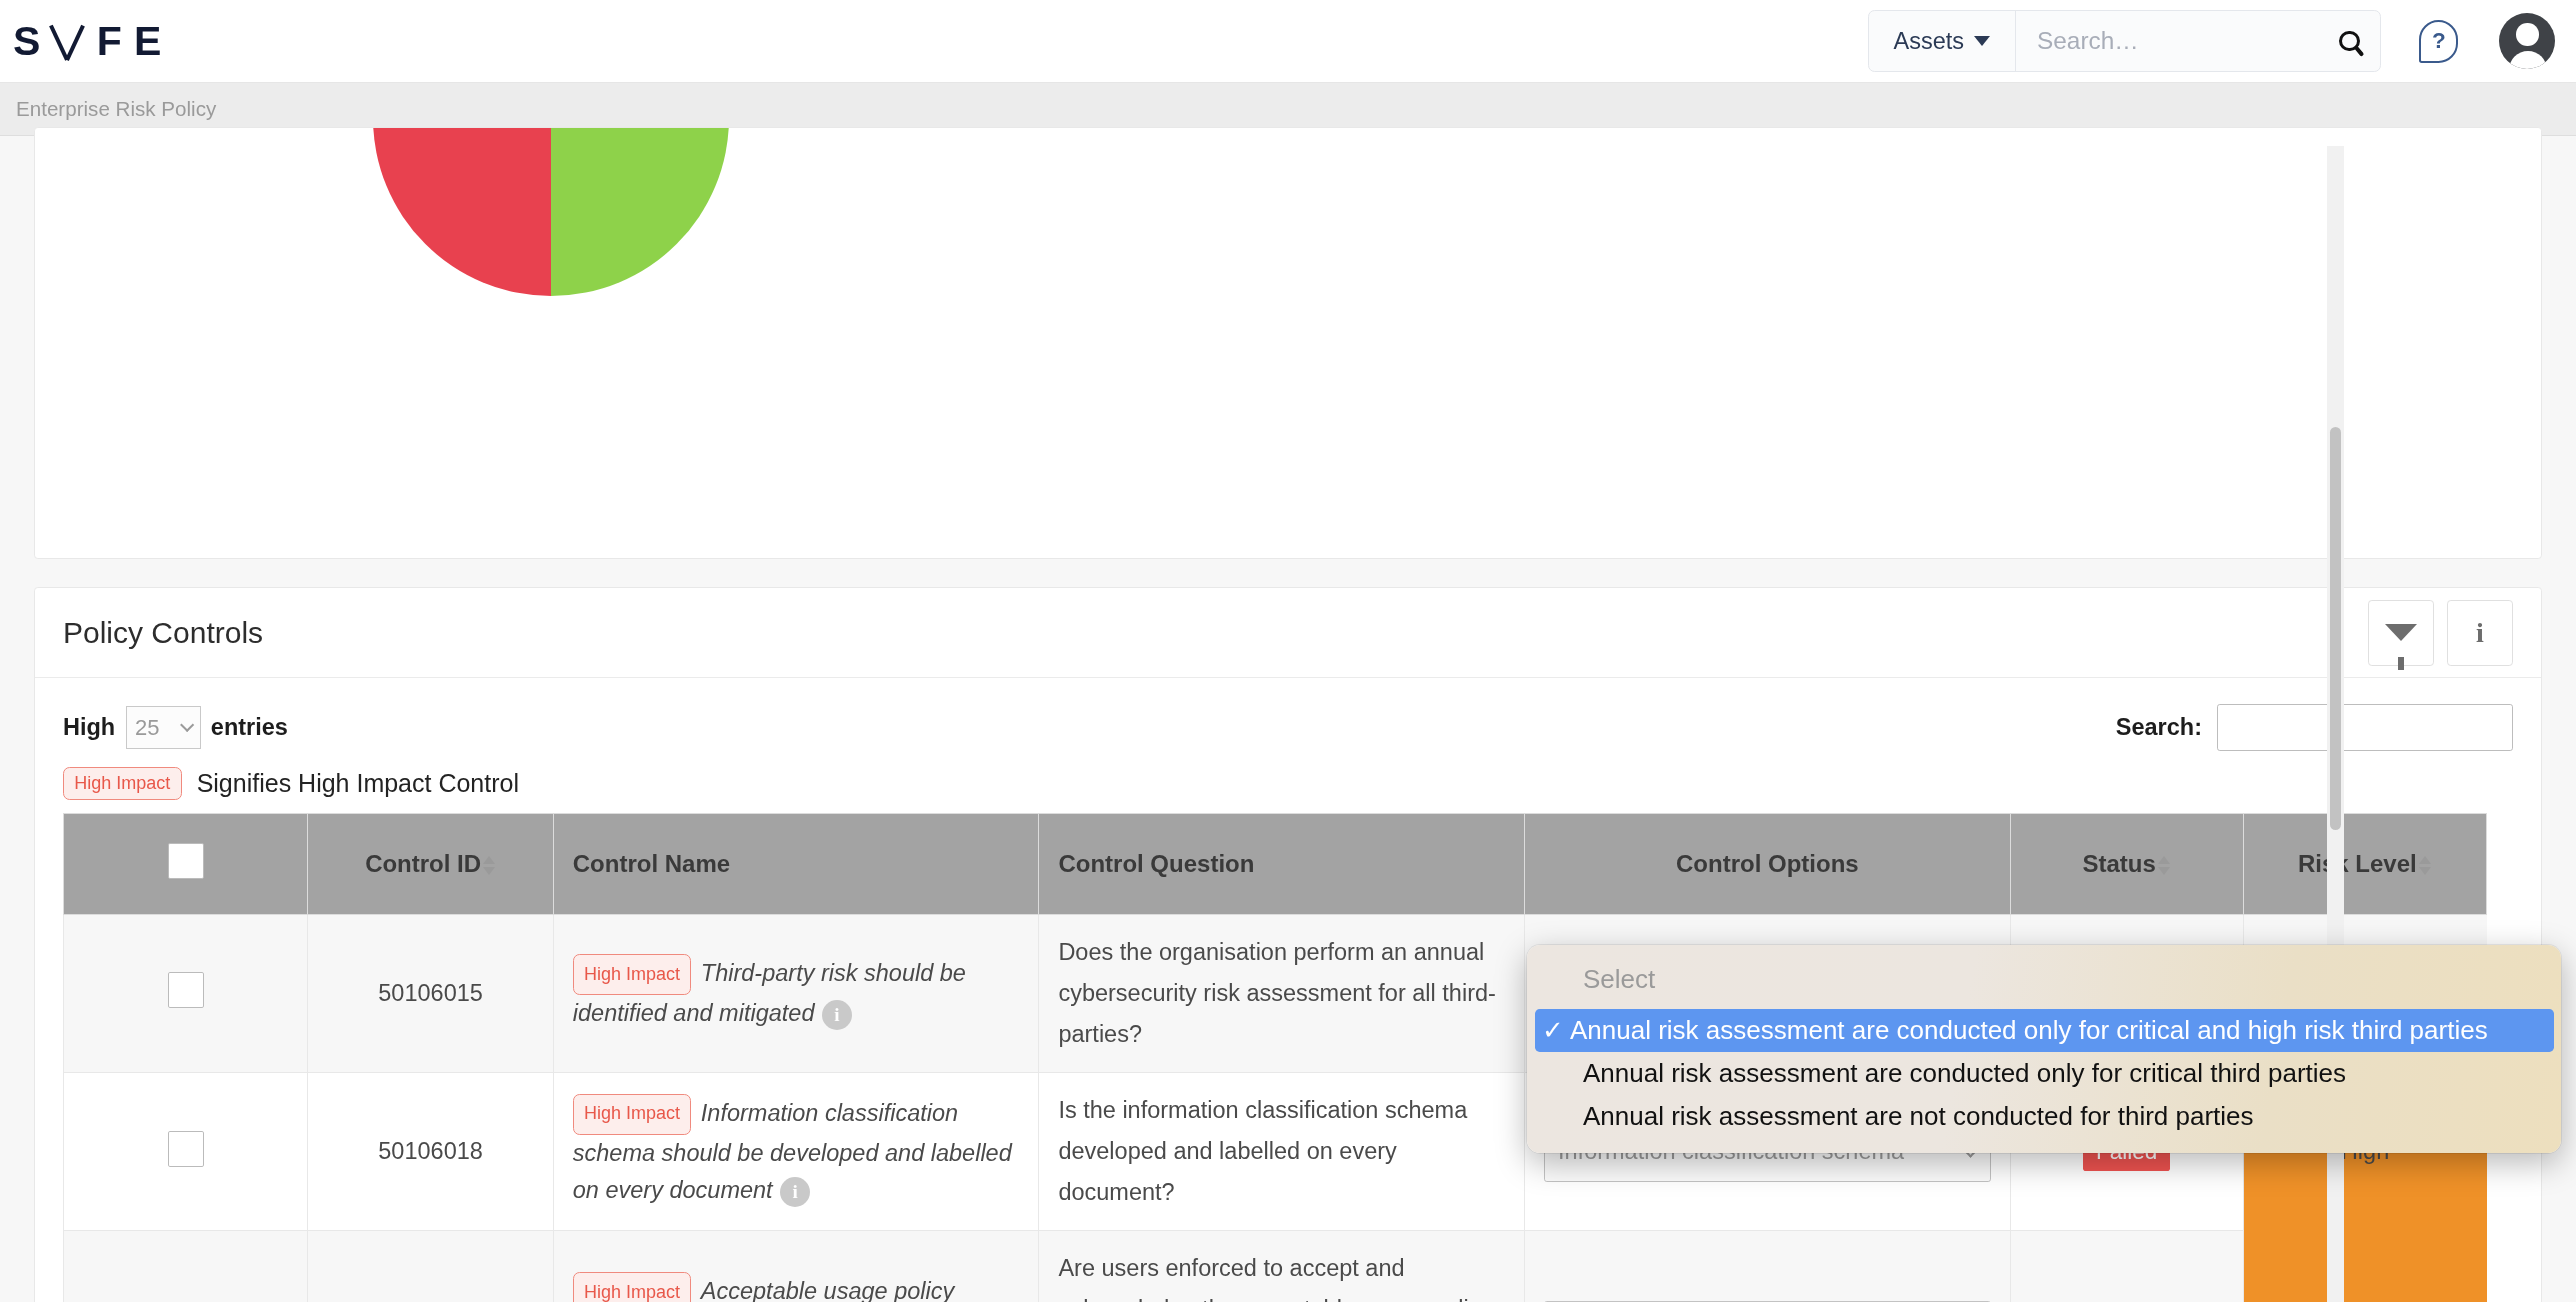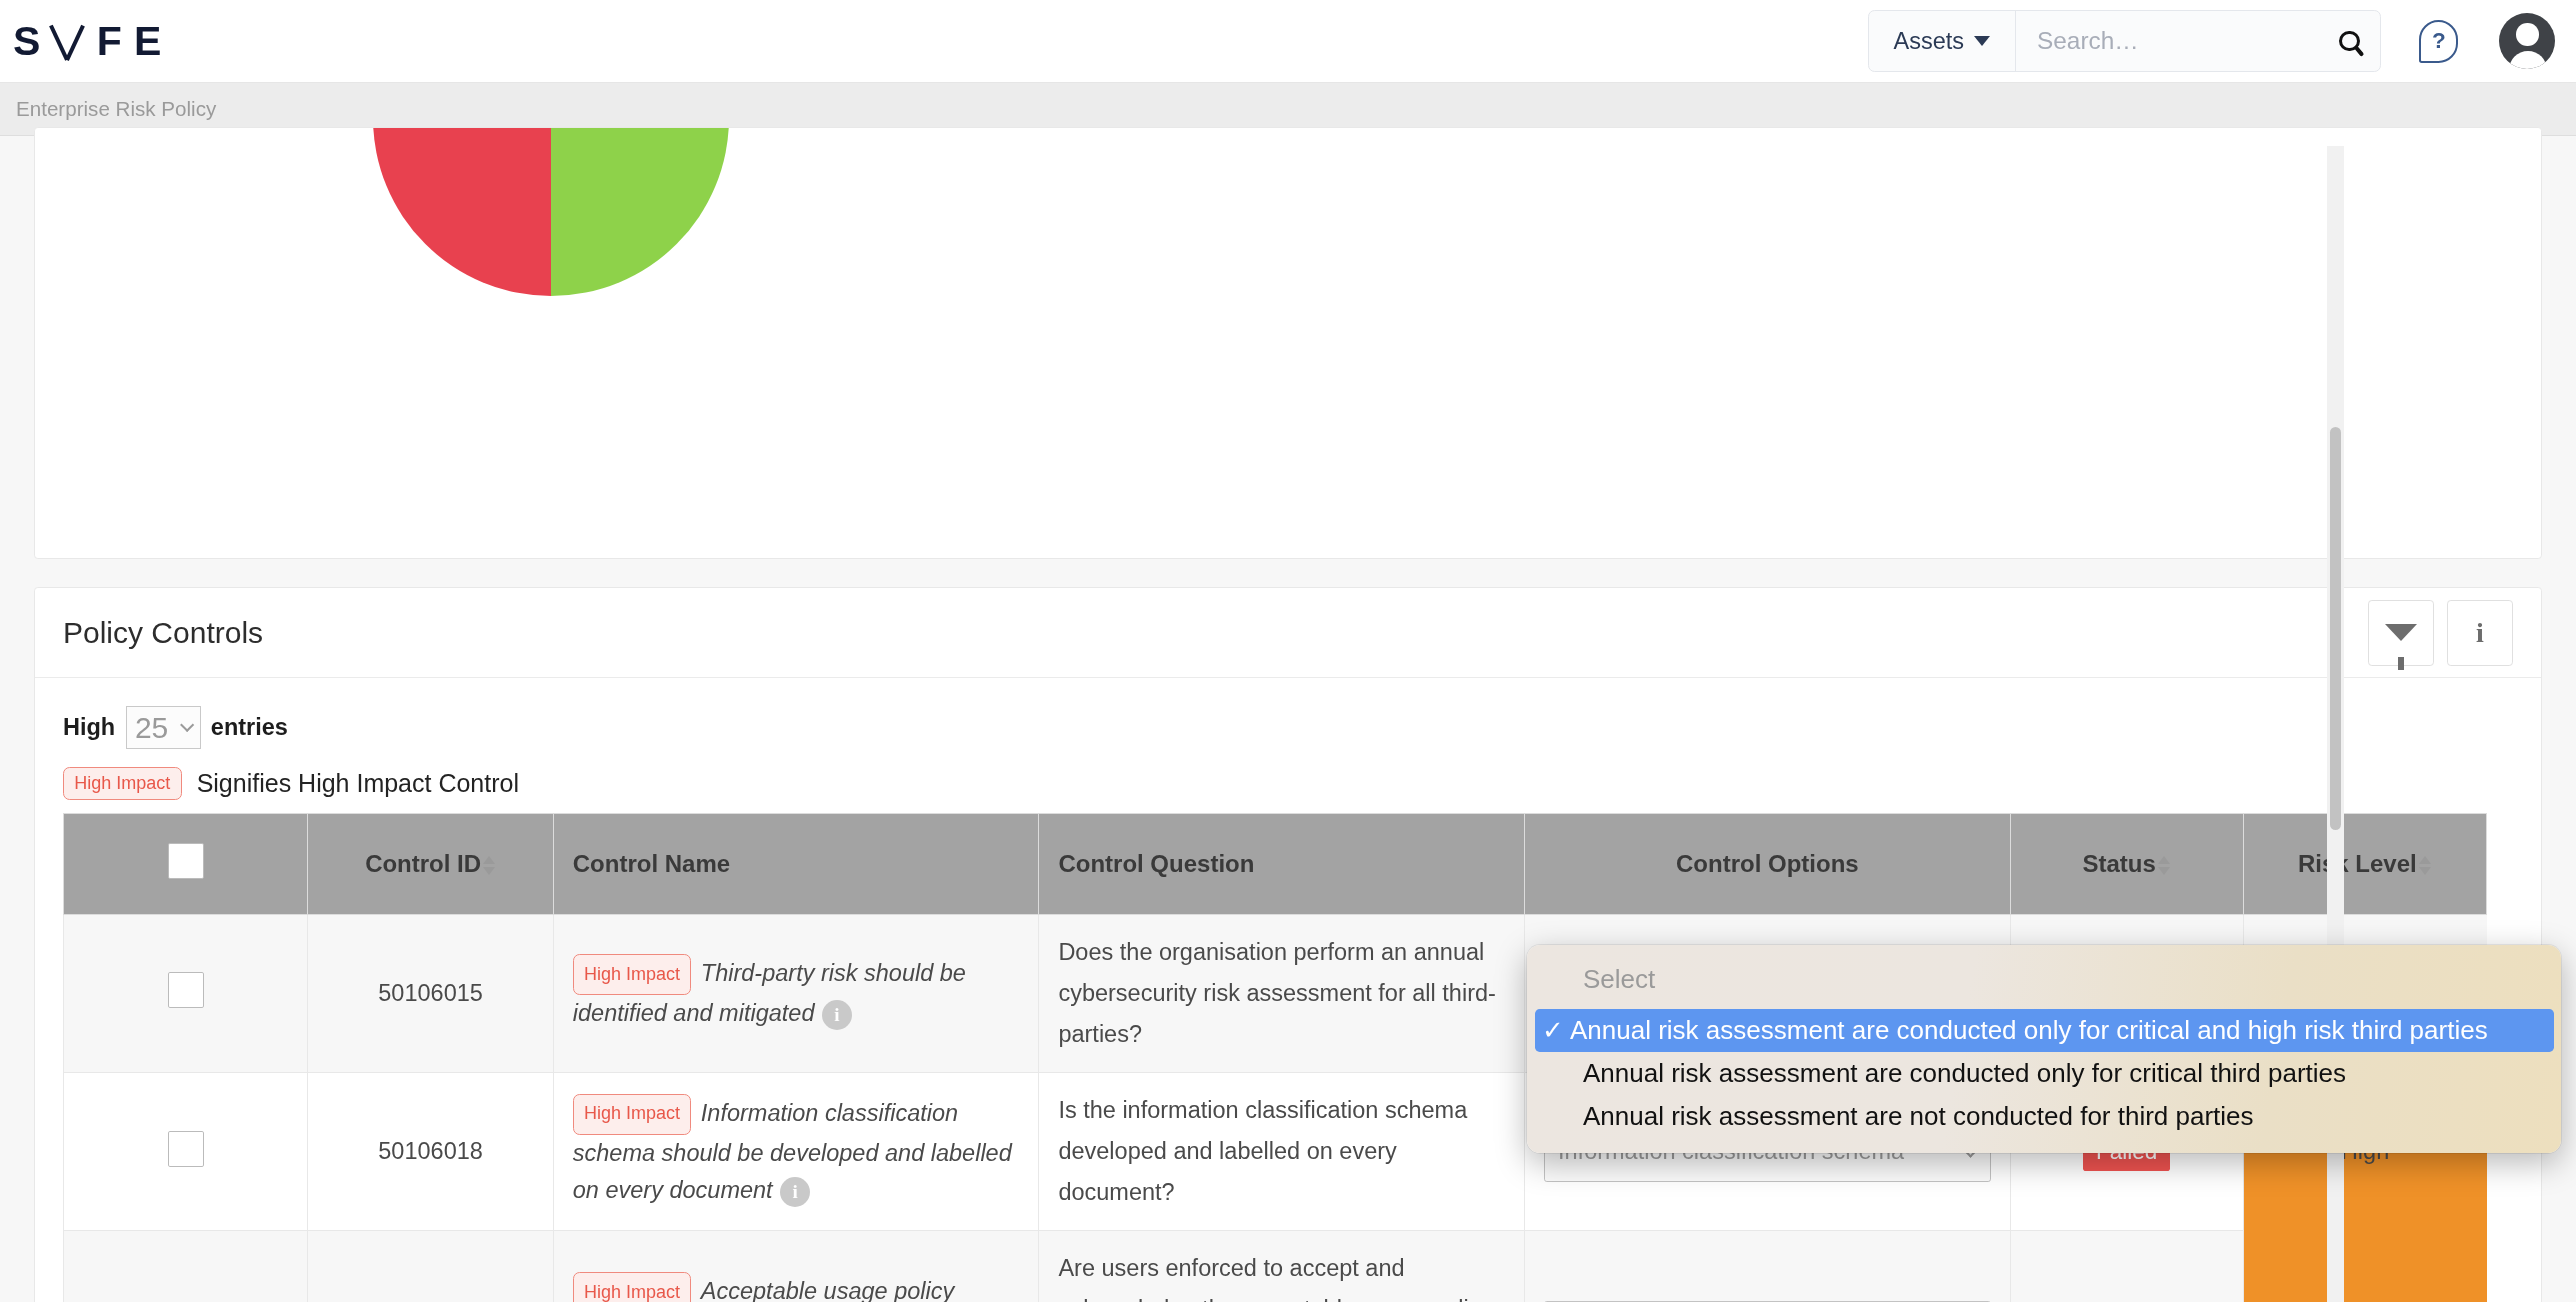--- a/index.html
+++ b/index.html
@@ -161,21 +161,21 @@
 
   .table-toolbar {
     display: flex; align-items: center;
     padding: 28px 28px 0 28px;
     height: 71px;
   }
   .show-entries { display: flex; align-items: center; gap: 10.3px; font-size: 23.5px; font-weight: 700; color:#1d1d1d; }
   .mini-select {
     width: 75px; height: 43px;
     border: 0.9px solid #c9c9c9; border-radius: 0;
-    background: #fcfcfc; color:#9a9a9a; font-size:30px;
+    background: #fcfcfc; color:#9a9a9a; font-size:22px;
     display:flex; align-items:center; justify-content:space-between;
     padding: 0 7.5px 0 8.4px; cursor: pointer;
     font-weight: 400;
   }
   .chev {
     width: 10.3px; height: 10.3px;
     border-right: 2.3px solid #9a9a9a; border-bottom: 2.3px solid #9a9a9a;
     transform: rotate(45deg); margin-top:-4.7px; flex:0 0 auto;
   }
   .search-right { margin-left: auto; display: flex; align-items: center; gap: 15px; }
@@ -353,20 +353,24 @@
     </div>
 
     <div class="table-toolbar">
       <div class="show-entries">
         <span>High</span>
         <div class="mini-select">
           <span>25</span>
           <span class="chev"></span>
         </div>
         <span>entries</span>
+      </div>
+      <div class="search-right">
+        <span class="lbl">Search:</span>
+        <input type="text" value="" style="">
       </div>
     </div>
 
     <div class="legend-row">
       <span class="hi-badge">High Impact</span>
       <span class="legend-txt">Signifies High Impact Control</span>
     </div>
 
     <div class="tbl-outer">
       <table class="ctl">

